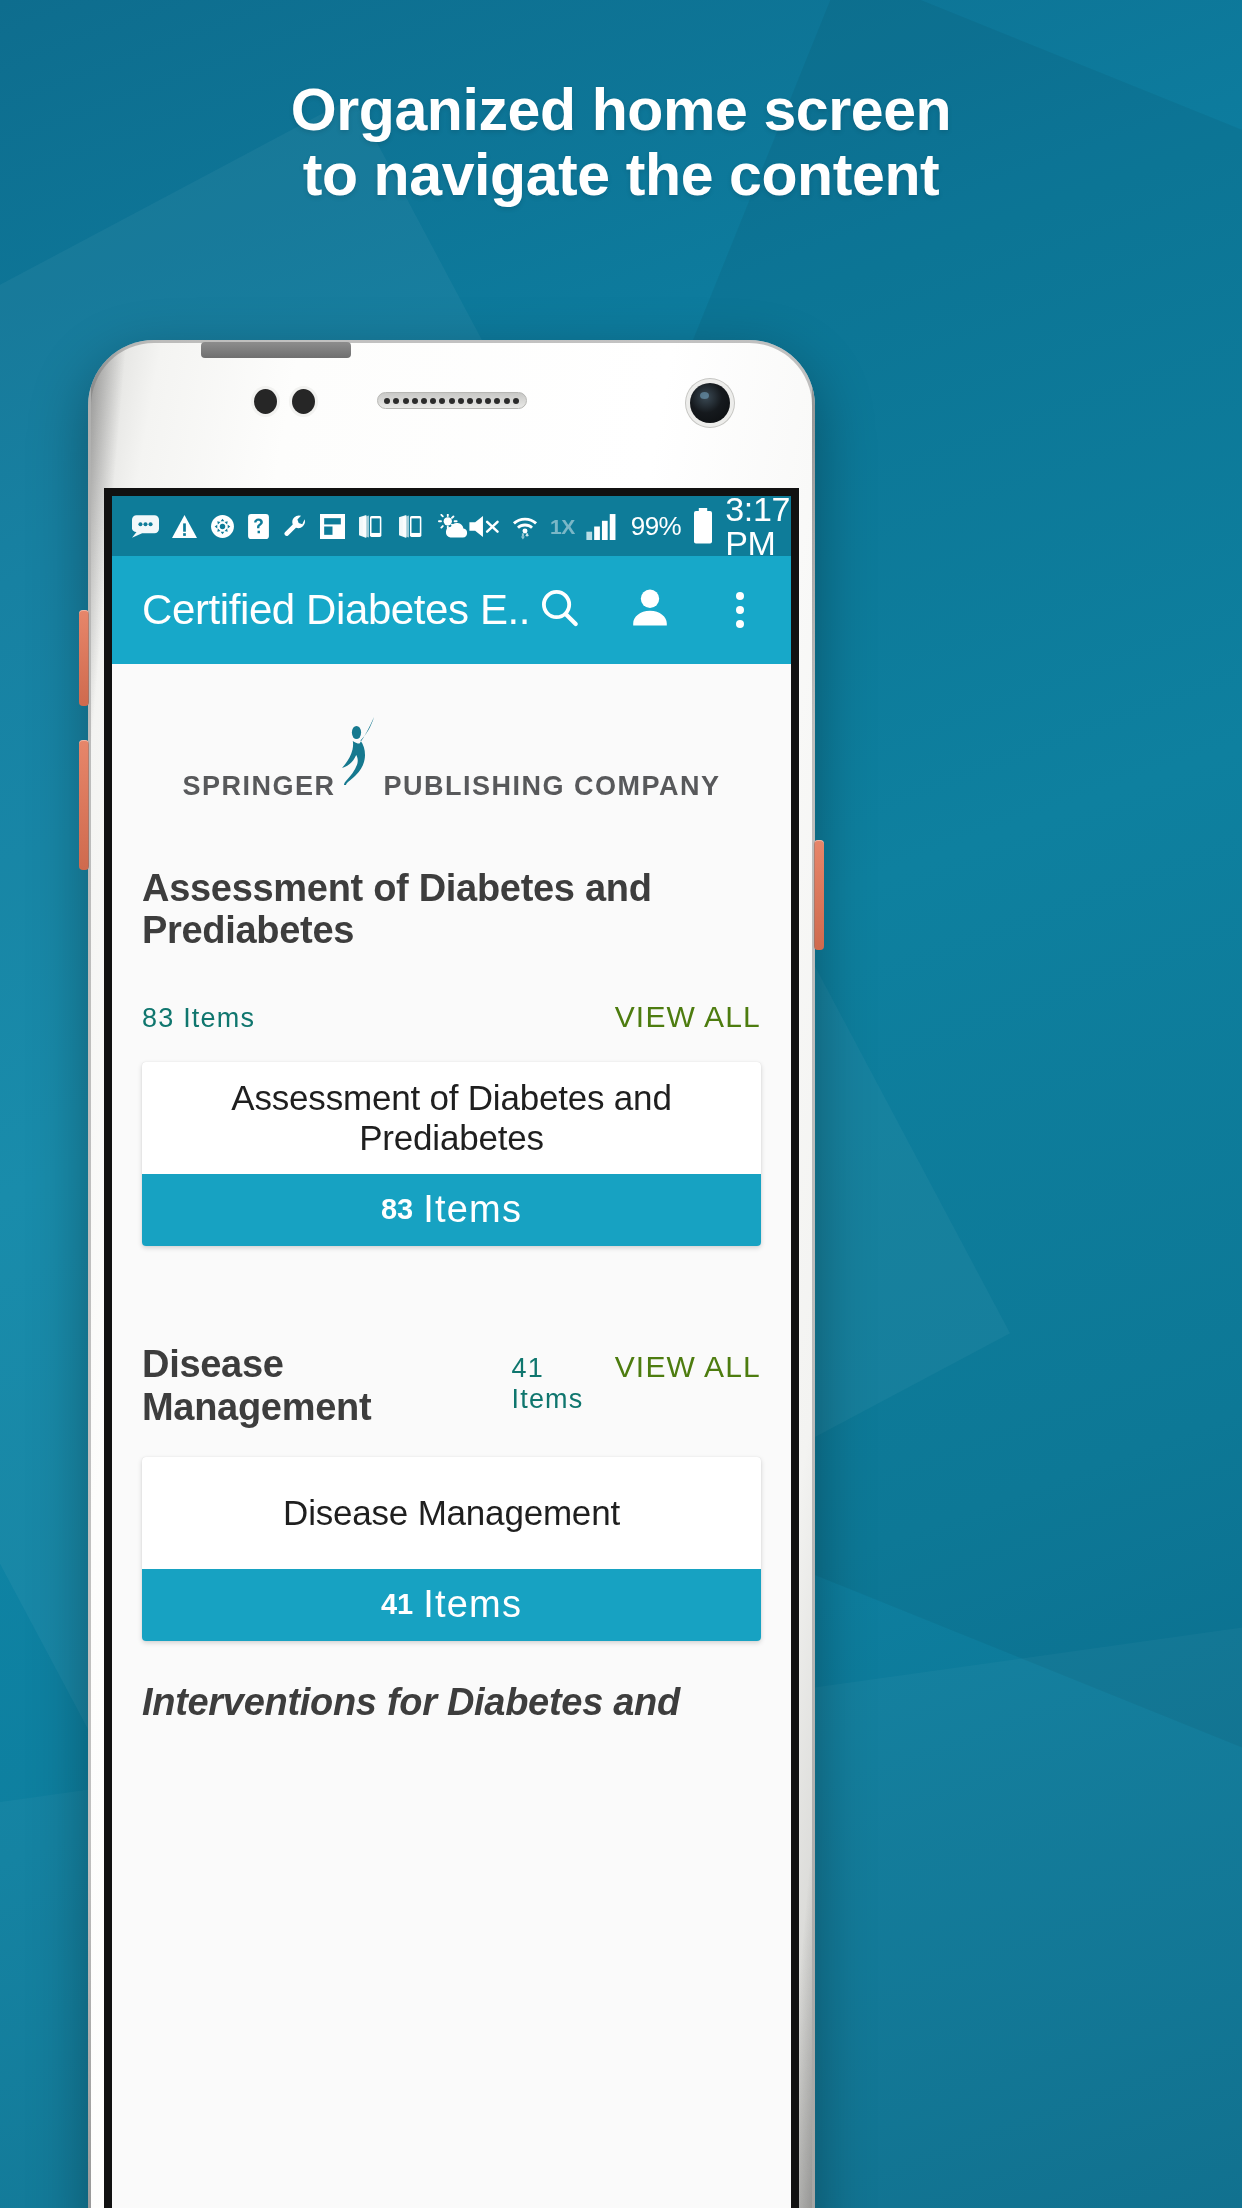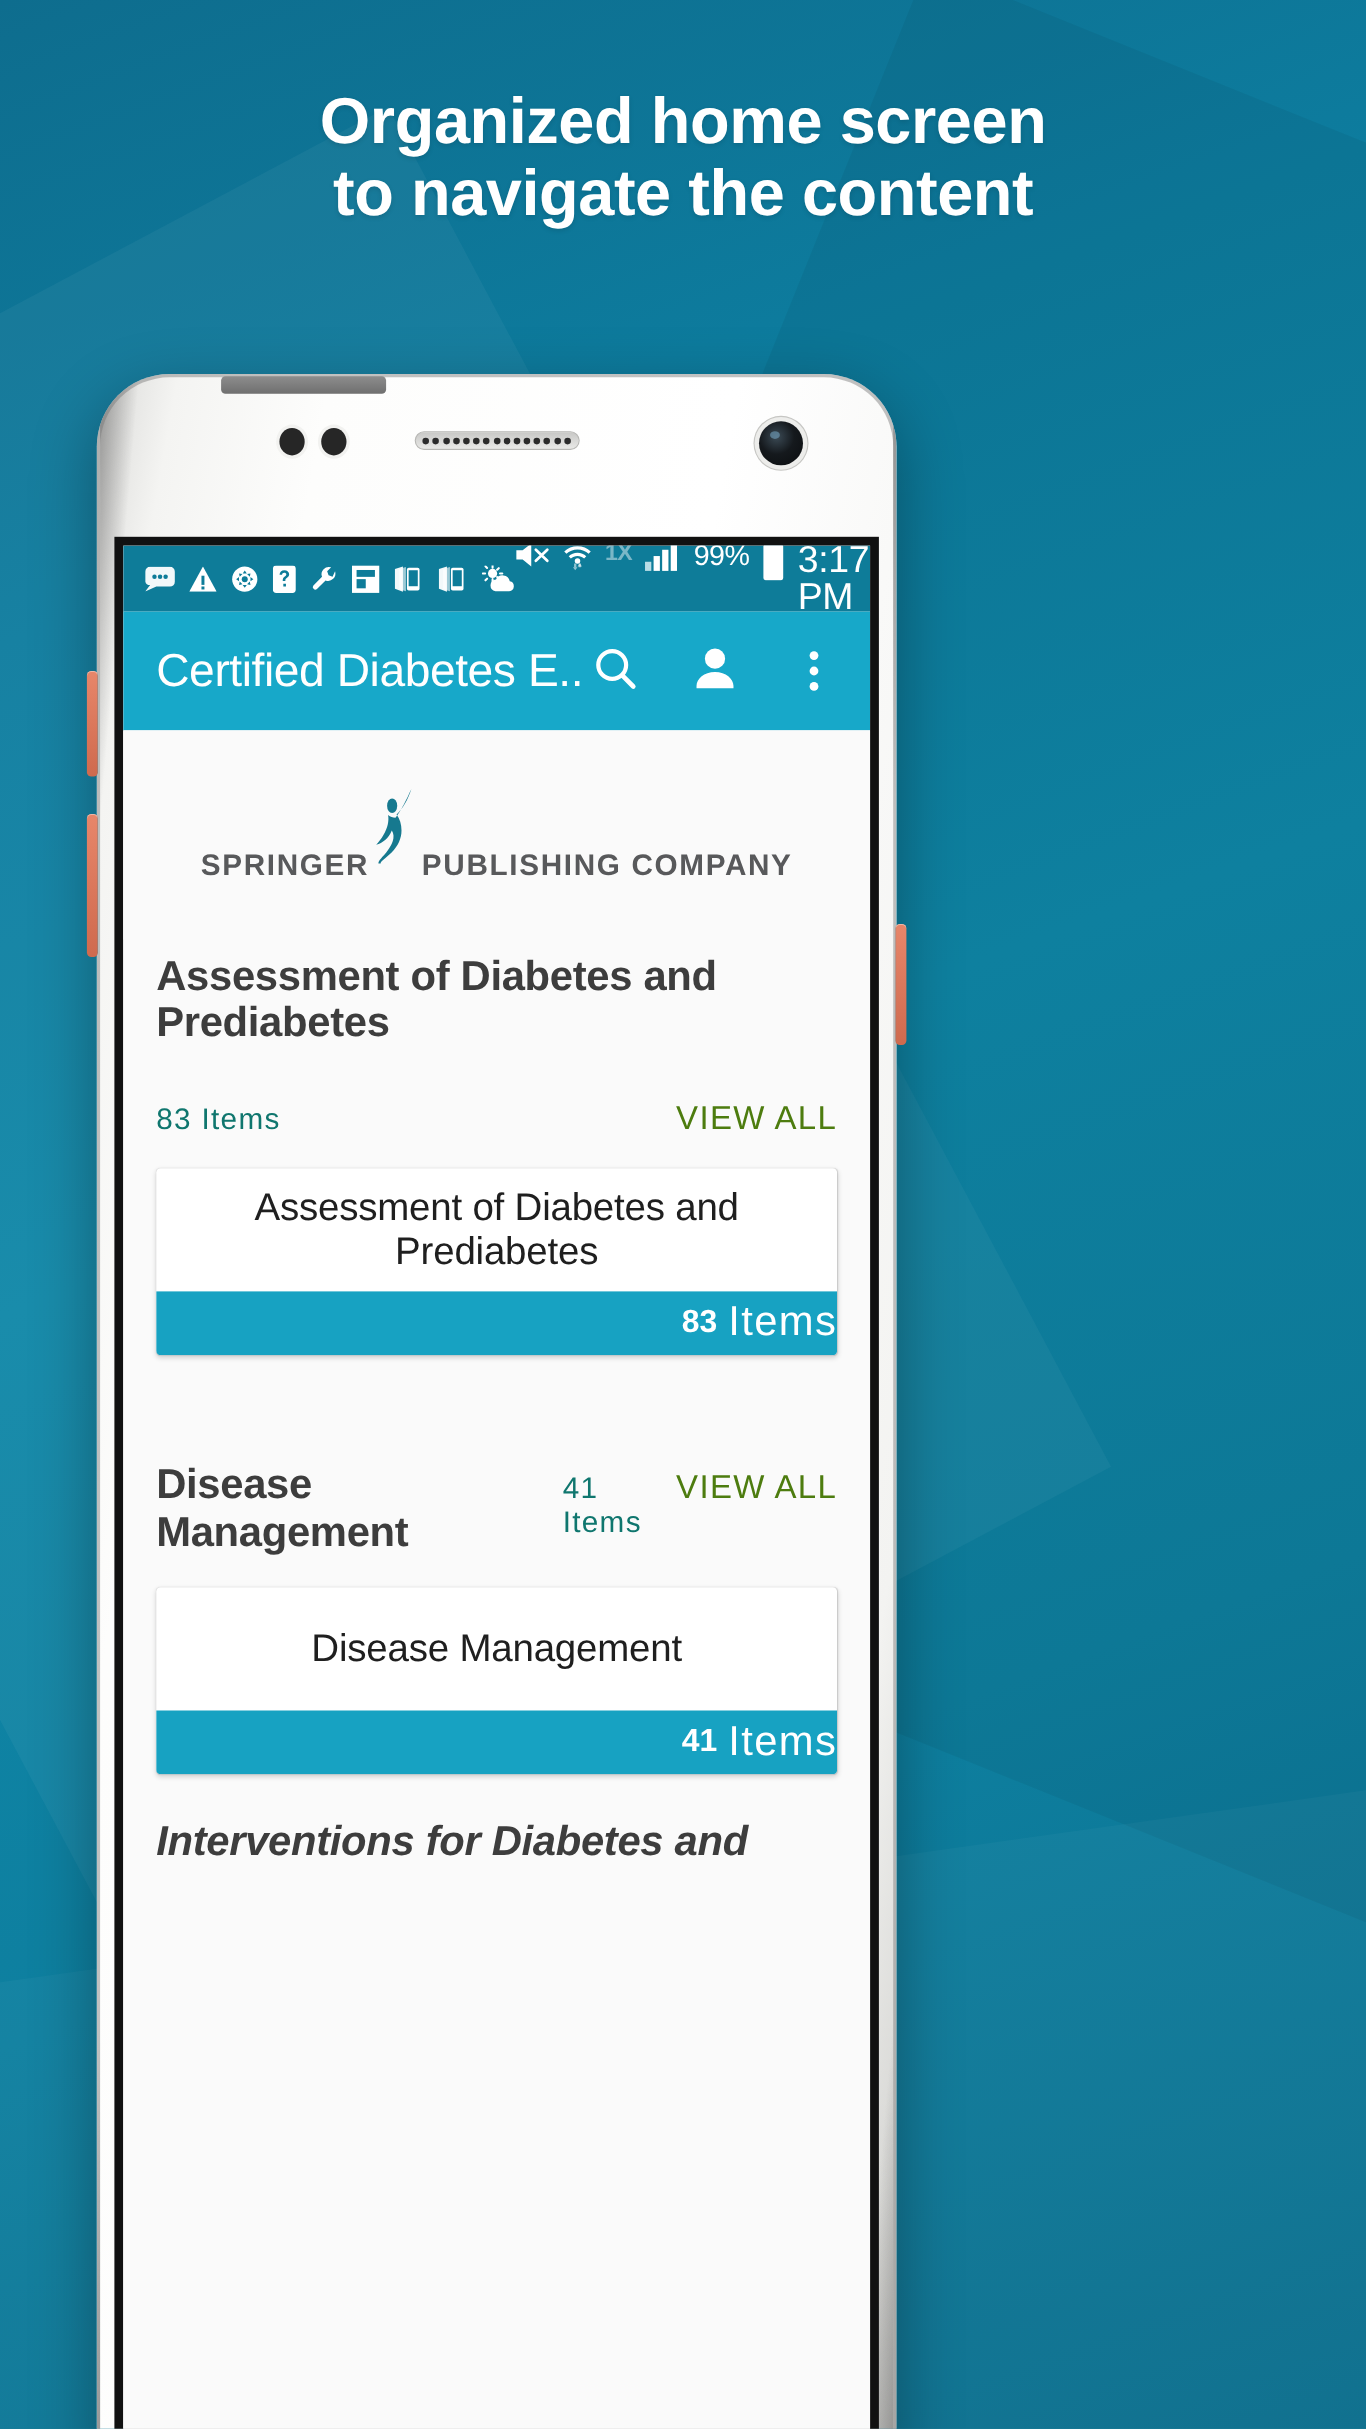--- a/index.html
+++ b/index.html
@@ -133,21 +133,21 @@
   
   .statusbar {
     height: 60px;
     background: #0e7c99;
     display: flex;
     align-items: center;
     padding: 0 14px 0 20px;
     color: #ffffff;
   }
   .sb-left { display: flex; align-items: center; gap: 13px; flex: 1; }
-  .sb-right { display: flex; align-items: flex-start; gap: 11px; }
+  .sb-right { display: flex; align-items: center; gap: 11px; }
   .sb-icon { display: inline-flex; align-items: center; justify-content: center; }
   .sb-icon svg { display: block; }
   .sb-1x {
     font-size: 21px; font-weight: bold; color: rgba(255,255,255,0.45);
     letter-spacing: -0.5px; line-height: 1;
   }
   .sb-batt-pct { font-size: 26px; letter-spacing: -0.5px; line-height: 1; }
   .sb-time { font-size: 34px; letter-spacing: -0.3px; line-height: 1; }
 
   
@@ -227,22 +227,22 @@
     overflow: hidden;
   }
   .card-body {
     height: 112px;
     display: flex; align-items: center; justify-content: center;
     padding: 0 20px;
   }
   .card-title { font-size: 35px; color: #1f1f1f; letter-spacing: -0.2px; text-align: center; }
   .card-footer {
     background: #17a2c2;
-    height: 58px;
-    display: flex; align-items: center; justify-content: flex-end;
+    height: 72px;
+    display: flex; align-items: center; justify-content: center;
     gap: 10px;
     color: #ffffff;
   }
   .card-foot-num { font-size: 29px; font-weight: bold; }
   .card-foot-lbl { font-size: 38px; letter-spacing: 1.2px; }
 
   .sec-gap { height: 56px; }
   .sec-gap-sm { height: 36px; }
   .truncated-title {
     font-size: 38px; font-weight: bold; color: #3d3d3d;

